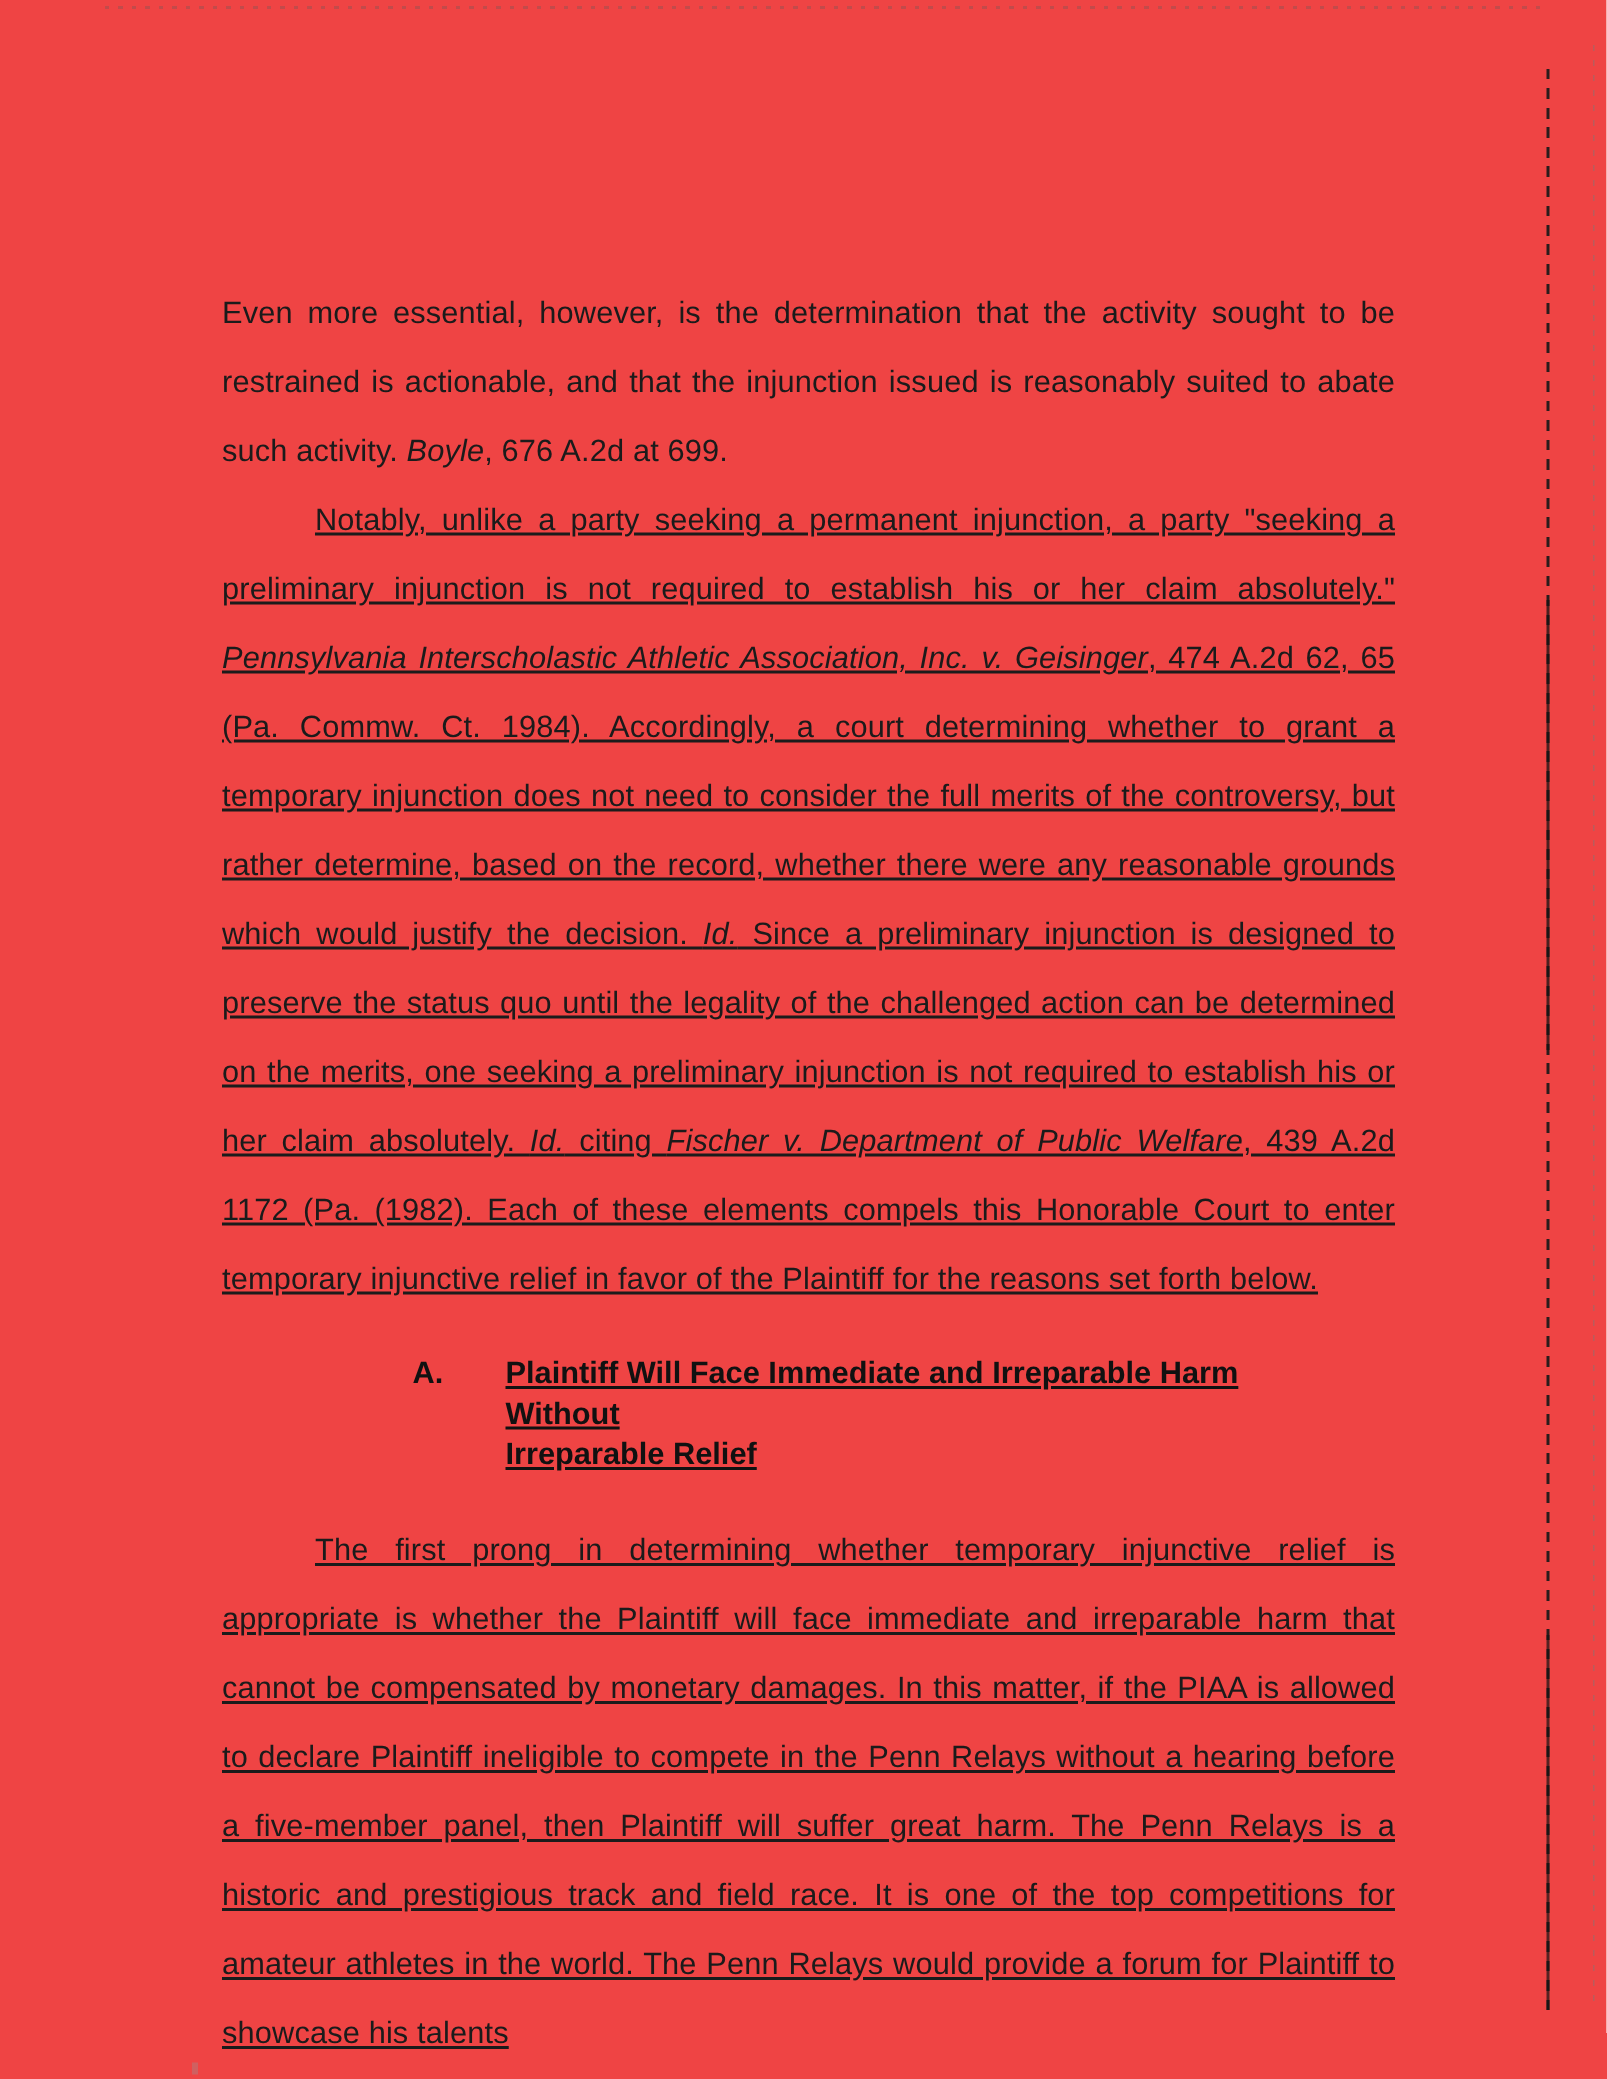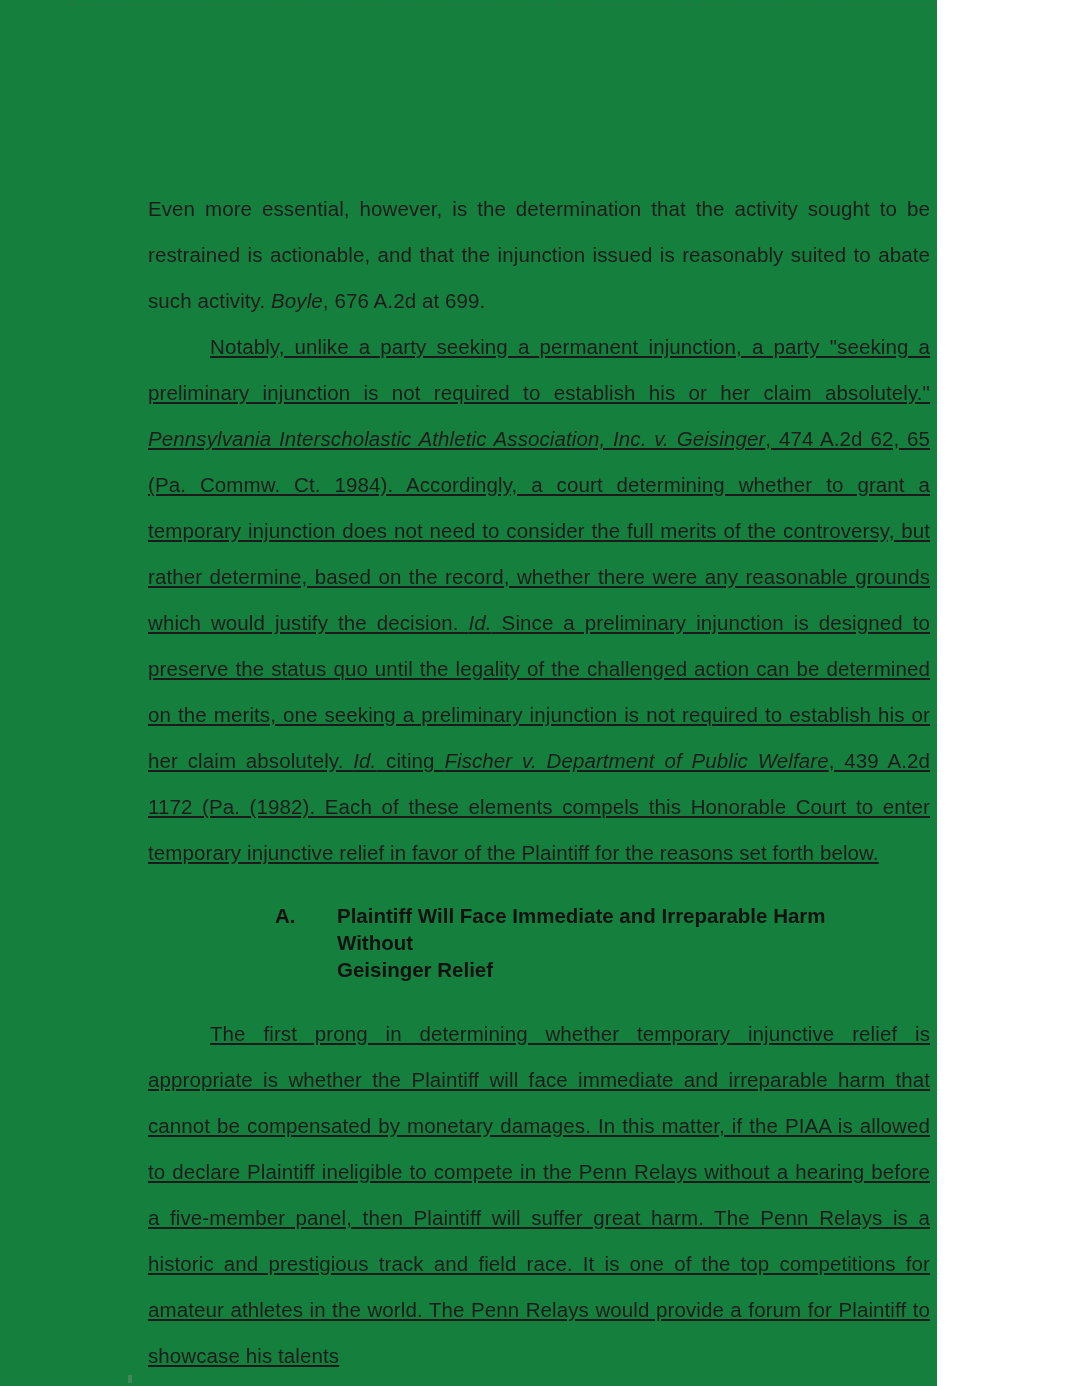--- a/index.html
+++ b/index.html
@@ -6,23 +6,23 @@
   html, body {
     margin: 0;
     padding: 0;
     background: #ffffff;
   }
   body {
     font-family: "Liberation Sans", sans-serif;
   }
   #page {
     position: relative;
-    width: 937px;
+    width: 1071px;
     height: 1386px;
-    background: #15803d;
+    background: #ef4444;
     overflow: hidden;
   }
 
   
   .artifact-top {
     position: absolute;
     top: 4px;
     left: 70px;
     width: 960px;
     height: 2px;
@@ -129,20 +129,21 @@
   }
   .heading-text {
     font-weight: bold;
     font-size: 20.5px;
     line-height: 27px;
     color: #111111;
     width: 560px;
   }
   .heading-text .hl {
     display: block;
+    text-decoration: underline;
   }
   .spacer-after-heading {
     height: 10px;
   }
 </style>
 </head>
 <body>
 
 <div id="page">
 
@@ -156,21 +157,21 @@
   <div id="body-text">
 
     <p class="para"><span>Even more essential, however, is the determination that the activity sought to be restrained is actionable, and that the injunction issued is reasonably suited to abate such activity. </span><i>Boyle</i><span>, 676 A.2d at 699.</span></p>
 
     <p class="para indented"><span>Notably, unlike a party seeking a permanent injunction, a party "seeking a preliminary injunction is not required to establish his or her claim absolutely." </span><i>Pennsylvania Interscholastic Athletic Association, Inc. v. Geisinger</i><span>, 474 A.2d 62, 65 (Pa. Commw. Ct. 1984). Accordingly, a court determining whether to grant a temporary injunction does not need to consider the full merits of the controversy, but rather determine, based on the record, whether there were any reasonable grounds which would justify the decision. </span><i>Id.</i><span> Since a preliminary injunction is designed to preserve the status quo until the legality of the challenged action can be determined on the merits, one seeking a preliminary injunction is not required to establish his or her claim absolutely. </span><i>Id.</i><span> citing </span><i>Fischer v. Department of Public Welfare</i><span>, 439 A.2d 1172 (Pa. (1982). Each of these elements compels this Honorable Court to enter temporary injunctive relief in favor of the Plaintiff for the reasons set forth below.</span></p>
 
     <div class="heading-block">
       <div class="heading-letter">A.</div>
       <div class="heading-text">
         <span class="hl">Plaintiff Will Face Immediate and Irreparable Harm Without</span>
-        <span class="hl">Geisinger Relief</span>
+        <span class="hl">Irreparable Relief</span>
       </div>
     </div>
 
     <div class="spacer-after-heading"></div>
 
     <p class="para indented">The first prong in determining whether temporary injunctive relief is appropriate is whether the Plaintiff will face immediate and irreparable harm that cannot be compensated by monetary damages. In this matter, if the PIAA is allowed to declare Plaintiff ineligible to compete in the Penn Relays without a hearing before a five-member panel, then Plaintiff will suffer great harm. The Penn Relays is a historic and prestigious track and field race. It is one of the top competitions for amateur athletes in the world. The Penn Relays would provide a forum for Plaintiff to showcase his talents</p>
 
   </div>
 </div>
 

